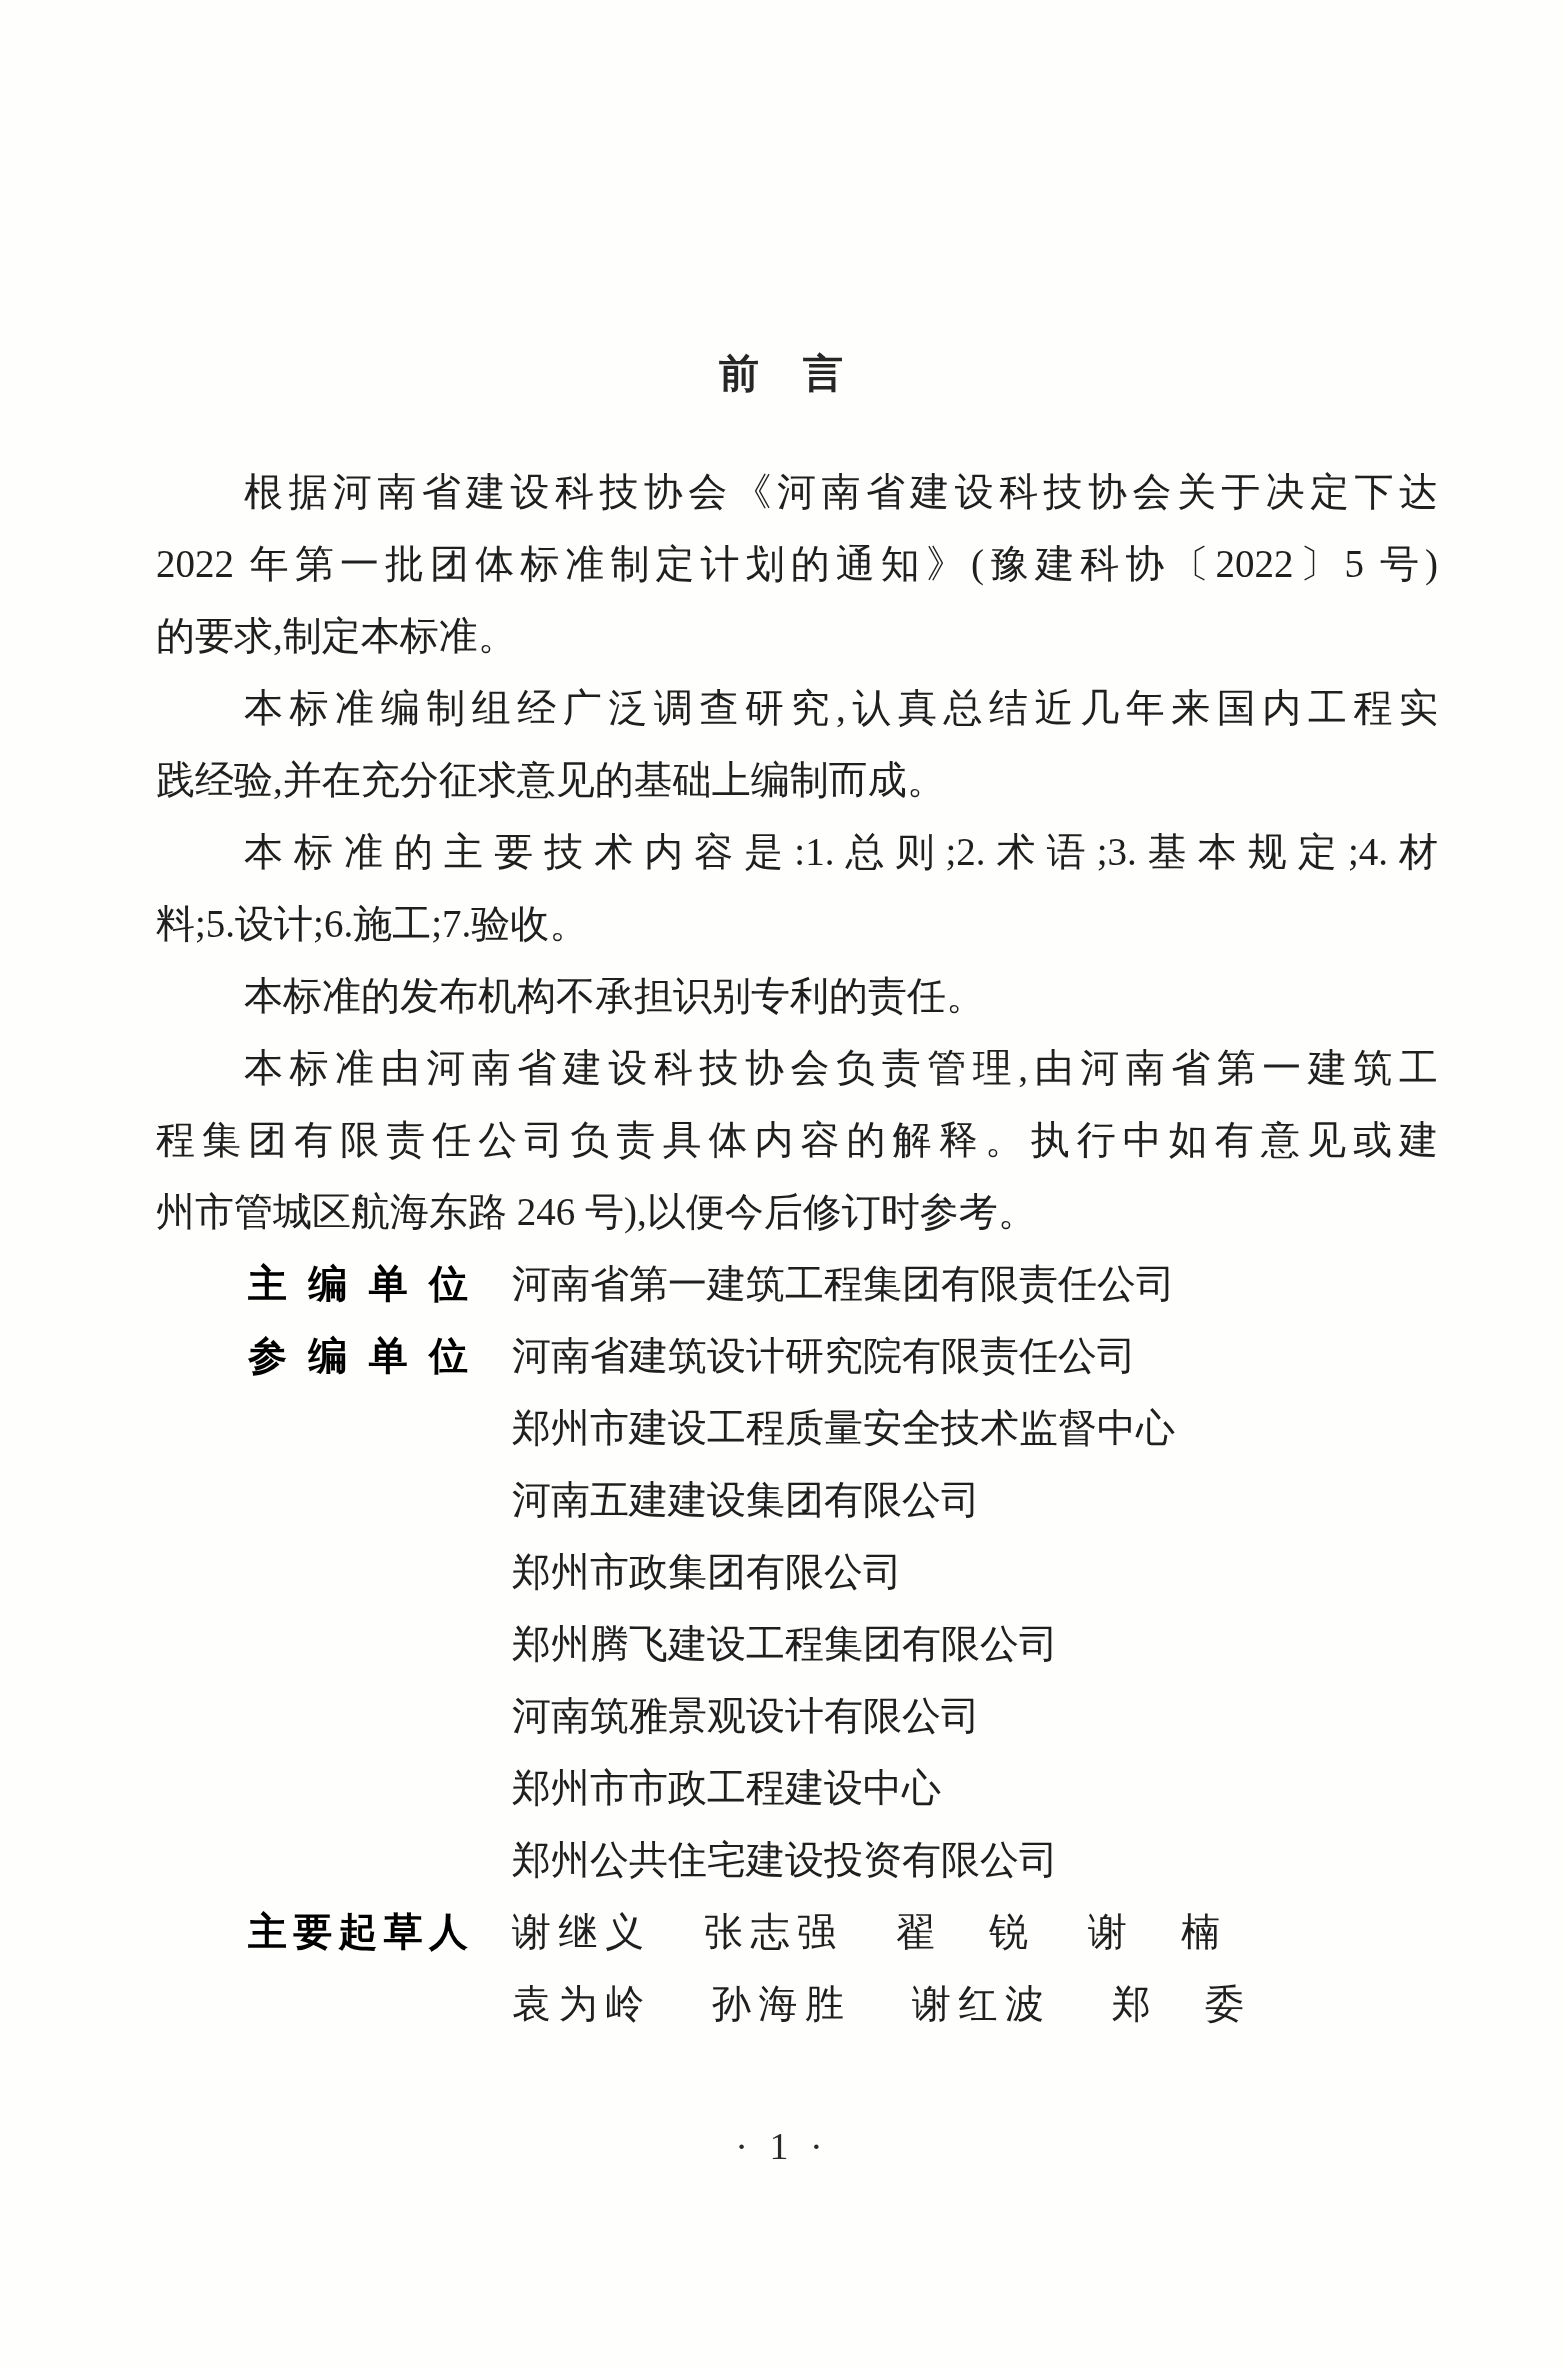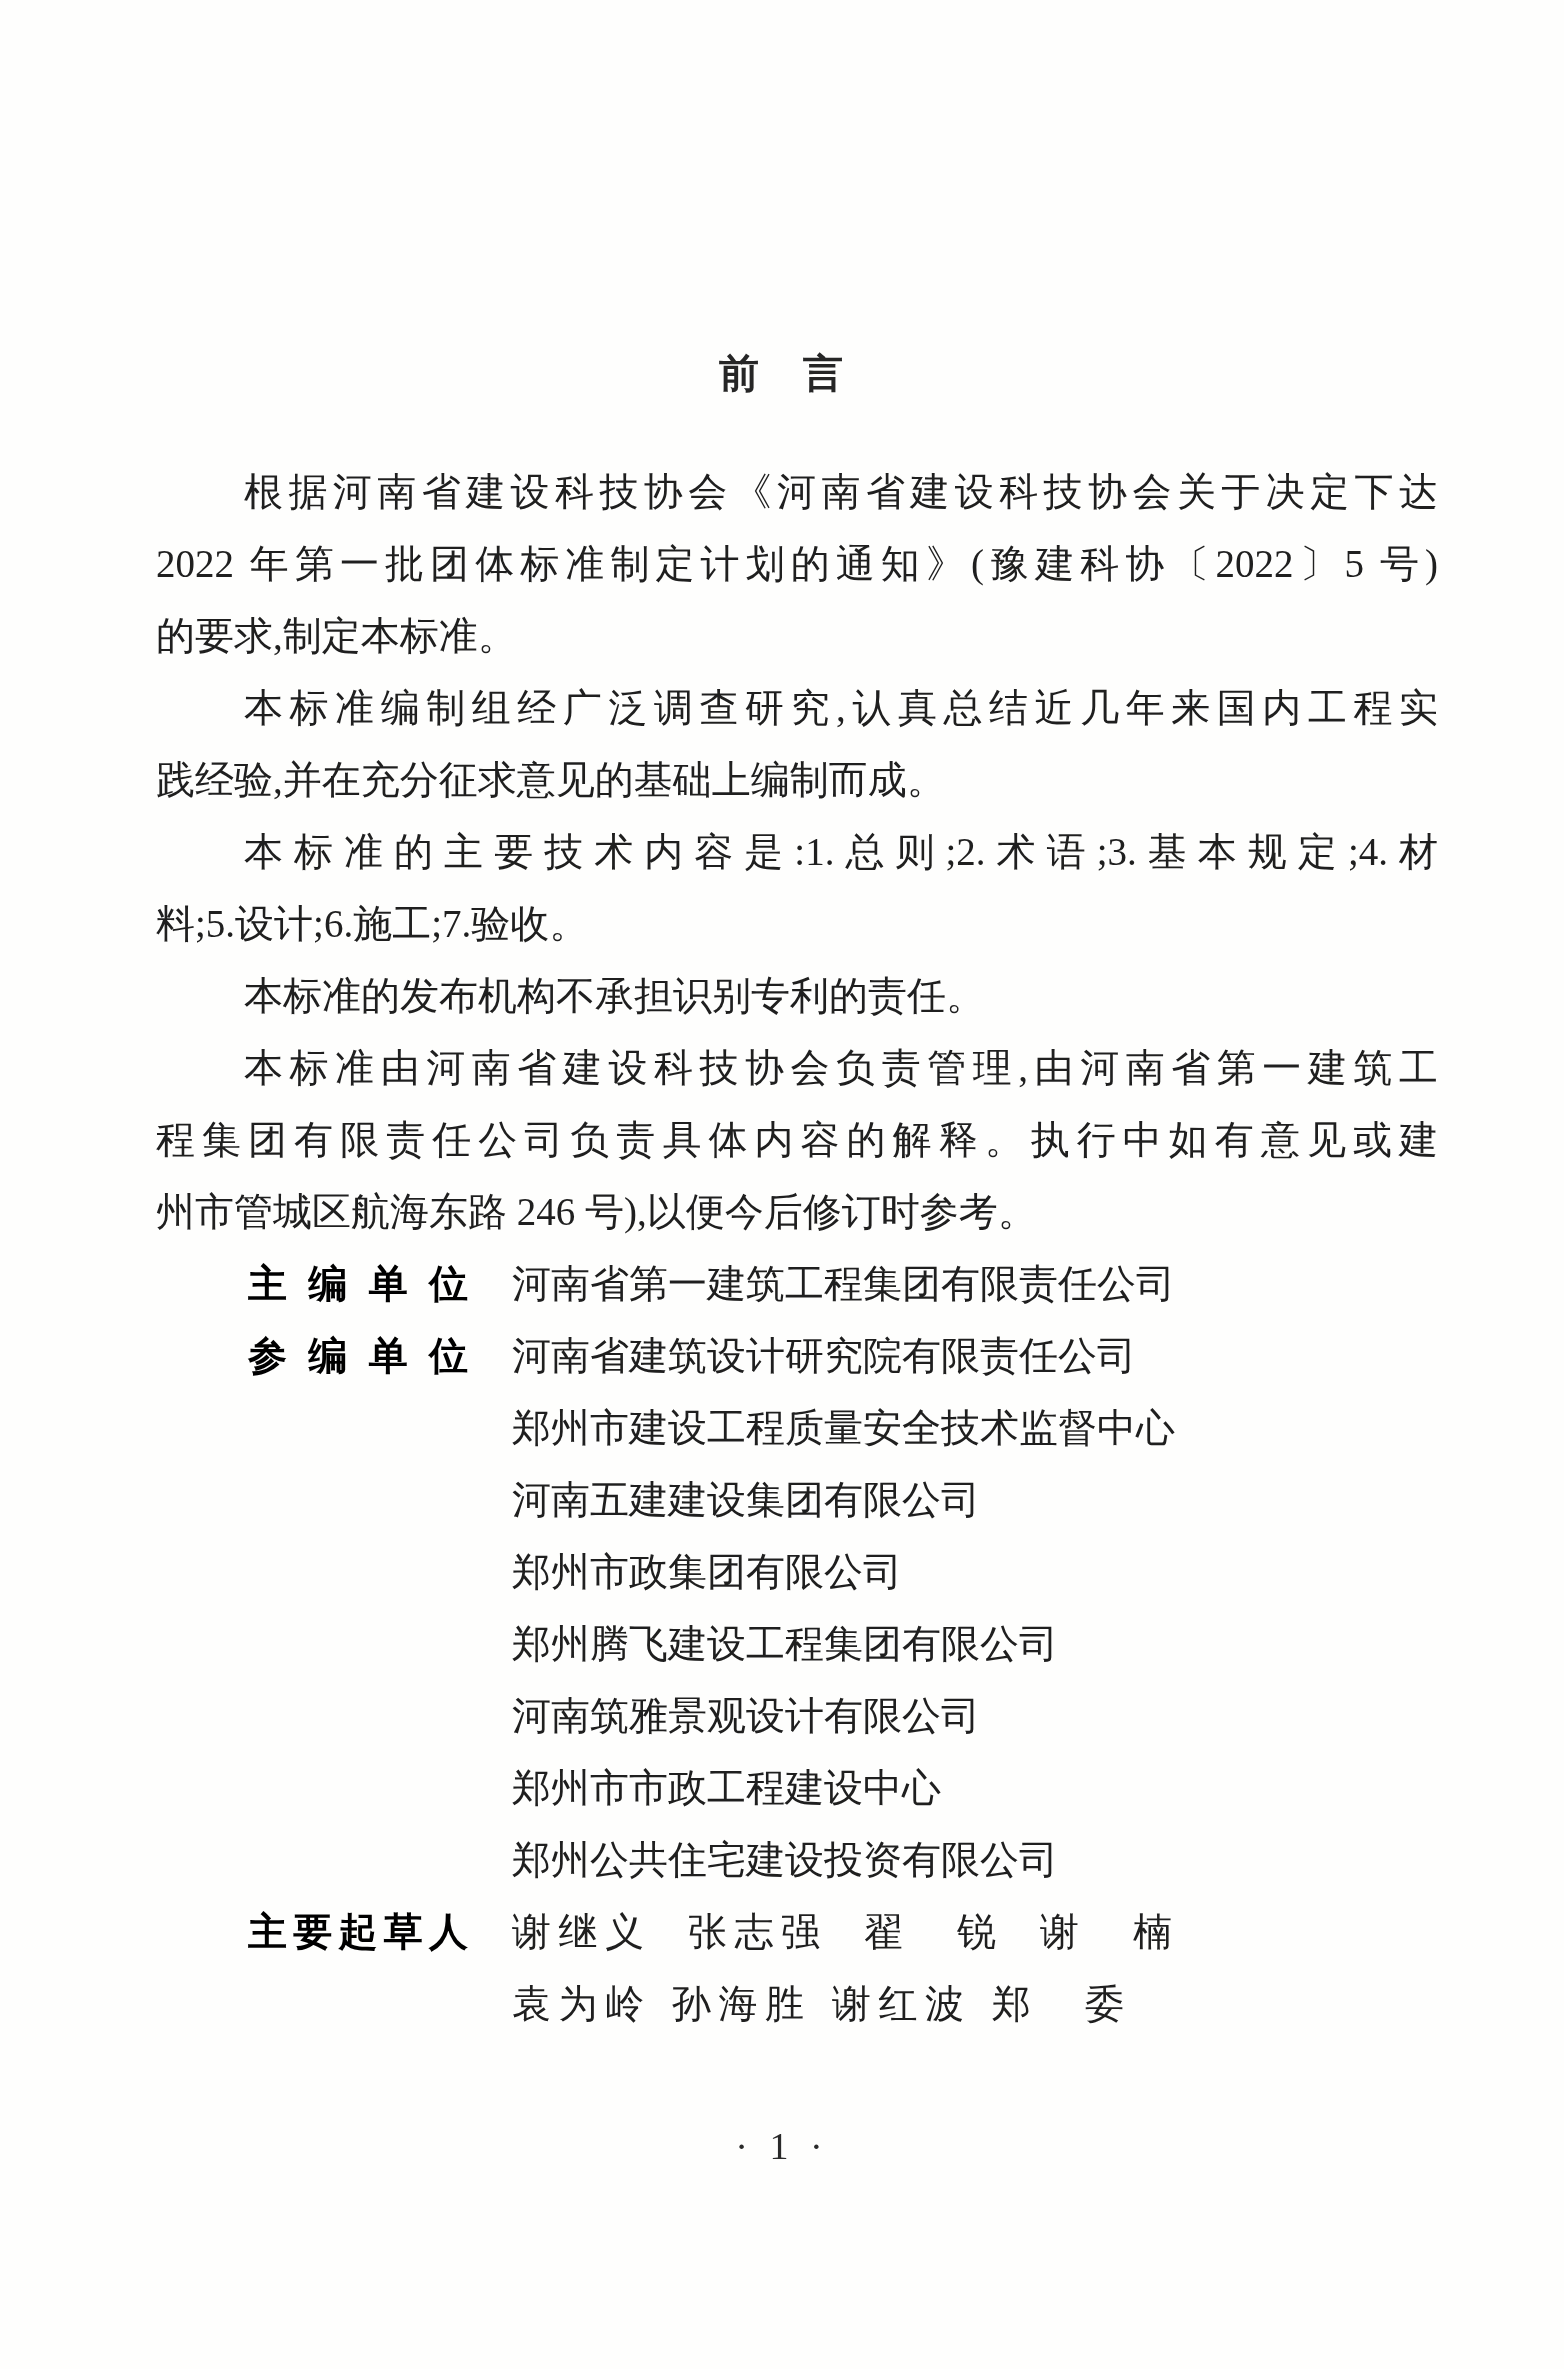--- a/index.html
+++ b/index.html
@@ -74,31 +74,31 @@
     white-space: nowrap;
   }
   .ed-cont {
     padding-left: 356px;
     height: 72px;
     line-height: 72px;
     white-space: nowrap;
   }
   .names-row {
     display: flex;
-    gap: 44px;
+    gap: 60px;
   }
   .name-cell {
     width: 132px;
     text-align: justify;
     text-align-last: justify;
     white-space: normal;
   }
   .names-cont {
     display: flex;
-    gap: 28px;
+    gap: 68px;
     padding-left: 356px;
     height: 72px;
     line-height: 72px;
   }
   .page-number {
     position: absolute;
     top: 2122px;
     left: 0;
     width: 100%;
     text-align: center;

